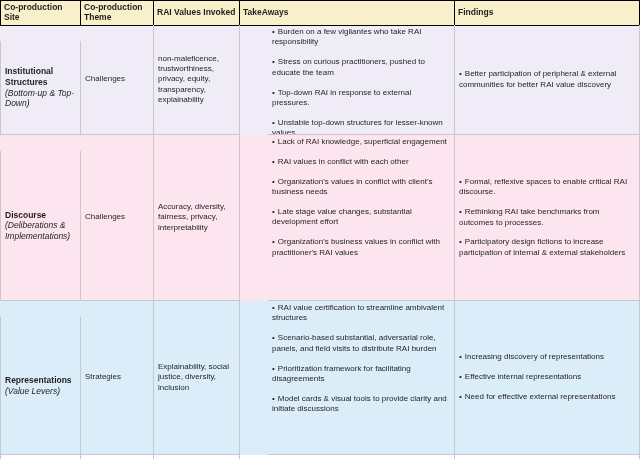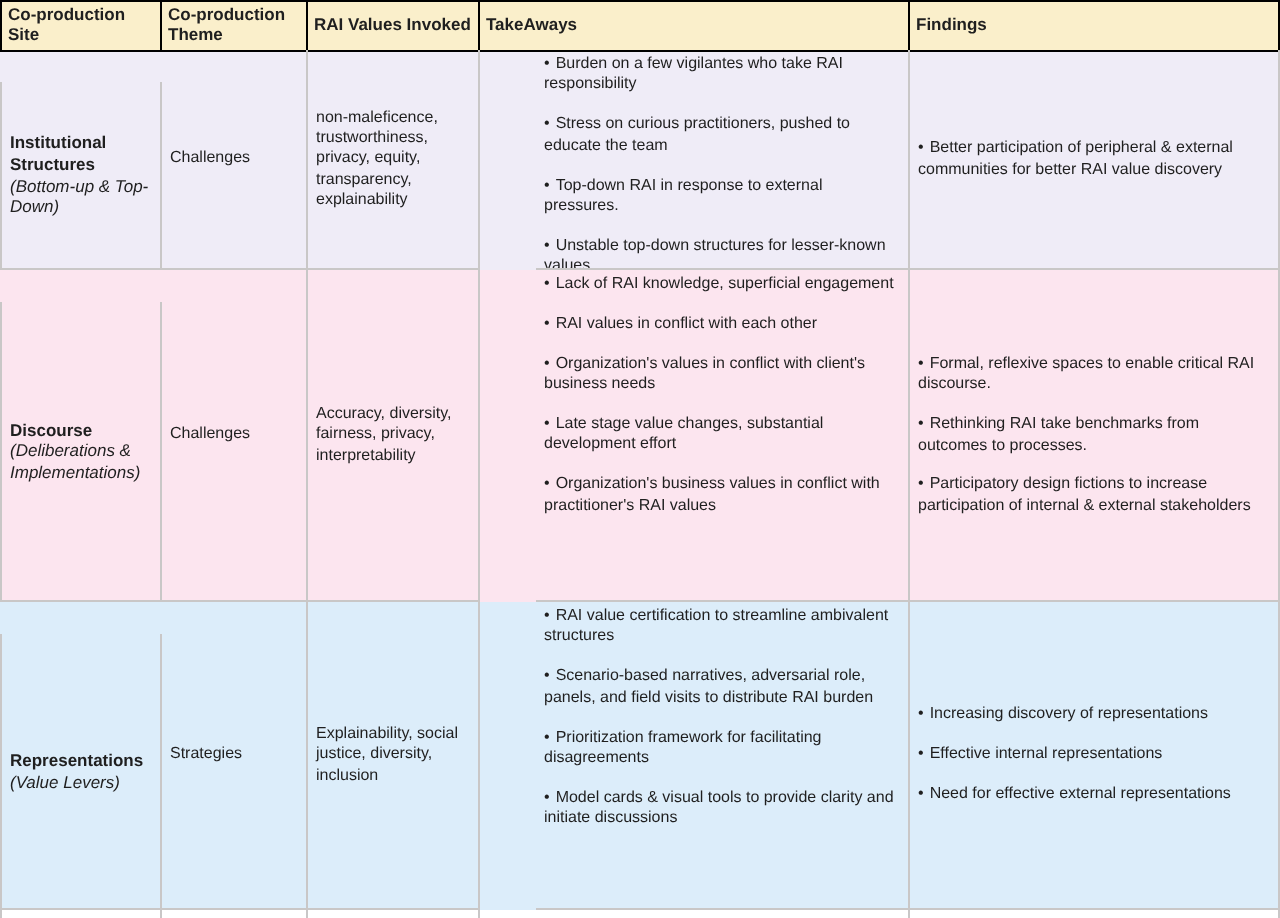--- a/index.html
+++ b/index.html
@@ -134,21 +134,21 @@
     </div>
     <div class="cell c-theme">
         <span>Strategies</span>
       </div>
     <div class="cell c-values">
         <span>Explainability, social justice, diversity, inclusion</span>
       </div>
     <div class="cell c-findings">
       <div class="list">
           <div class="item"><span class="bullet">•</span><span>RAI value certification to streamline ambivalent structures</span></div>
-          <div class="item"><span class="bullet">•</span><span>Scenario-based narratives, adversarial role, panels, and field visits to distribute RAI burden</span></div>
+          <div class="item"><span class="bullet">•</span><span>Scenario-based substantial, adversarial role, panels, and field visits to distribute RAI burden</span></div>
           <div class="item"><span class="bullet">•</span><span>Prioritization framework for facilitating disagreements</span></div>
           <div class="item"><span class="bullet">•</span><span>Model cards &amp; visual tools to provide clarity and initiate discussions</span></div>
         </div>
     </div>
     <div class="cell c-takeaways">
       <div class="list">
           <div class="item"><span class="bullet">•</span><span>Increasing discovery of representations</span></div>
           <div class="item"><span class="bullet">•</span><span>Effective internal representations</span></div>
           <div class="item"><span class="bullet">•</span><span>Need for effective external representations</span></div>
         </div>

